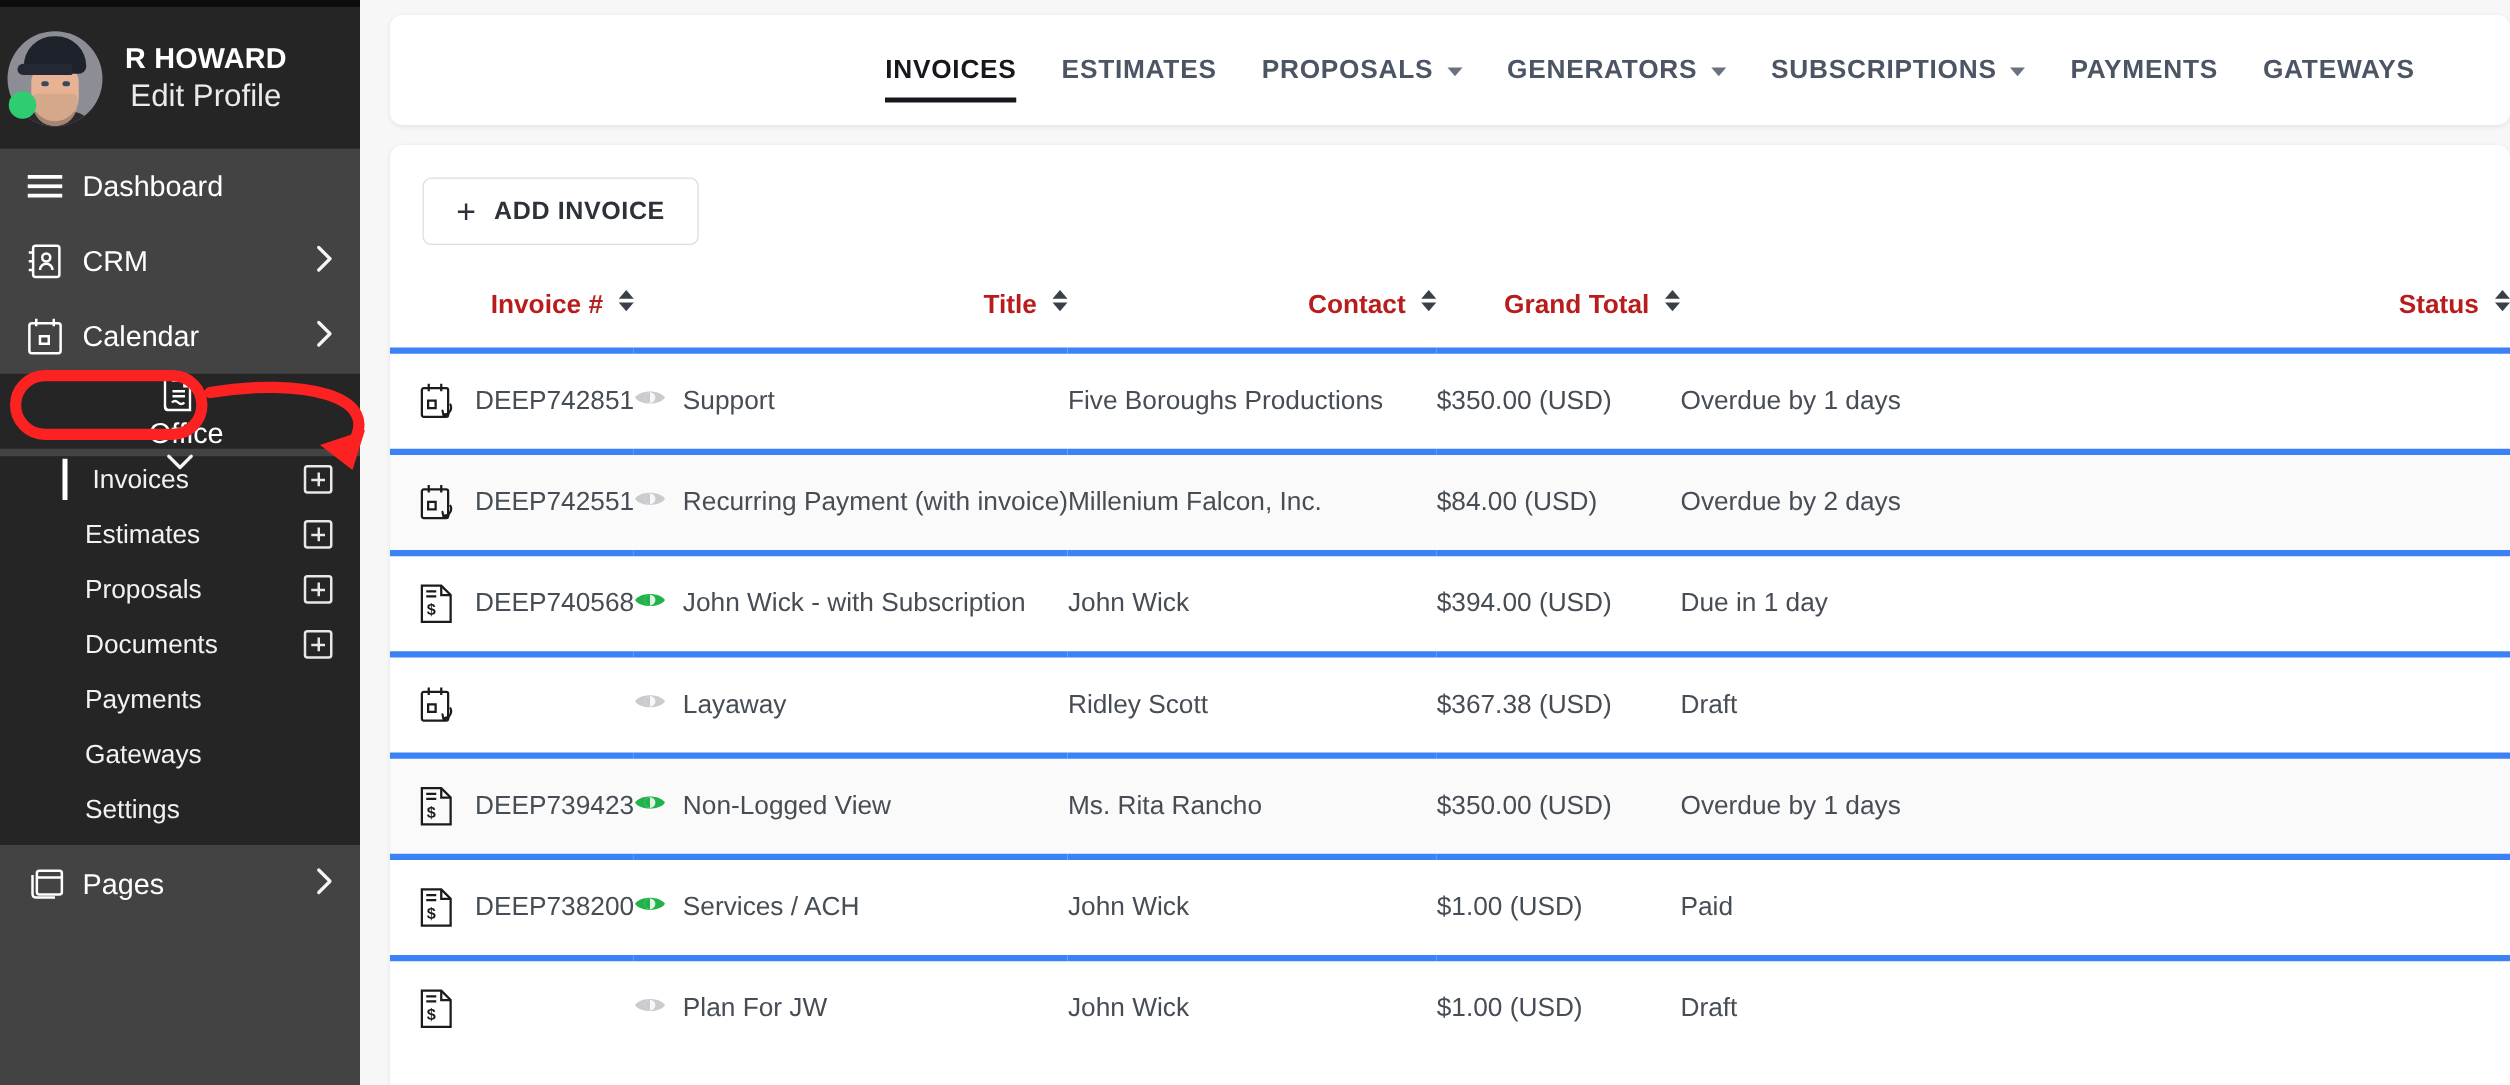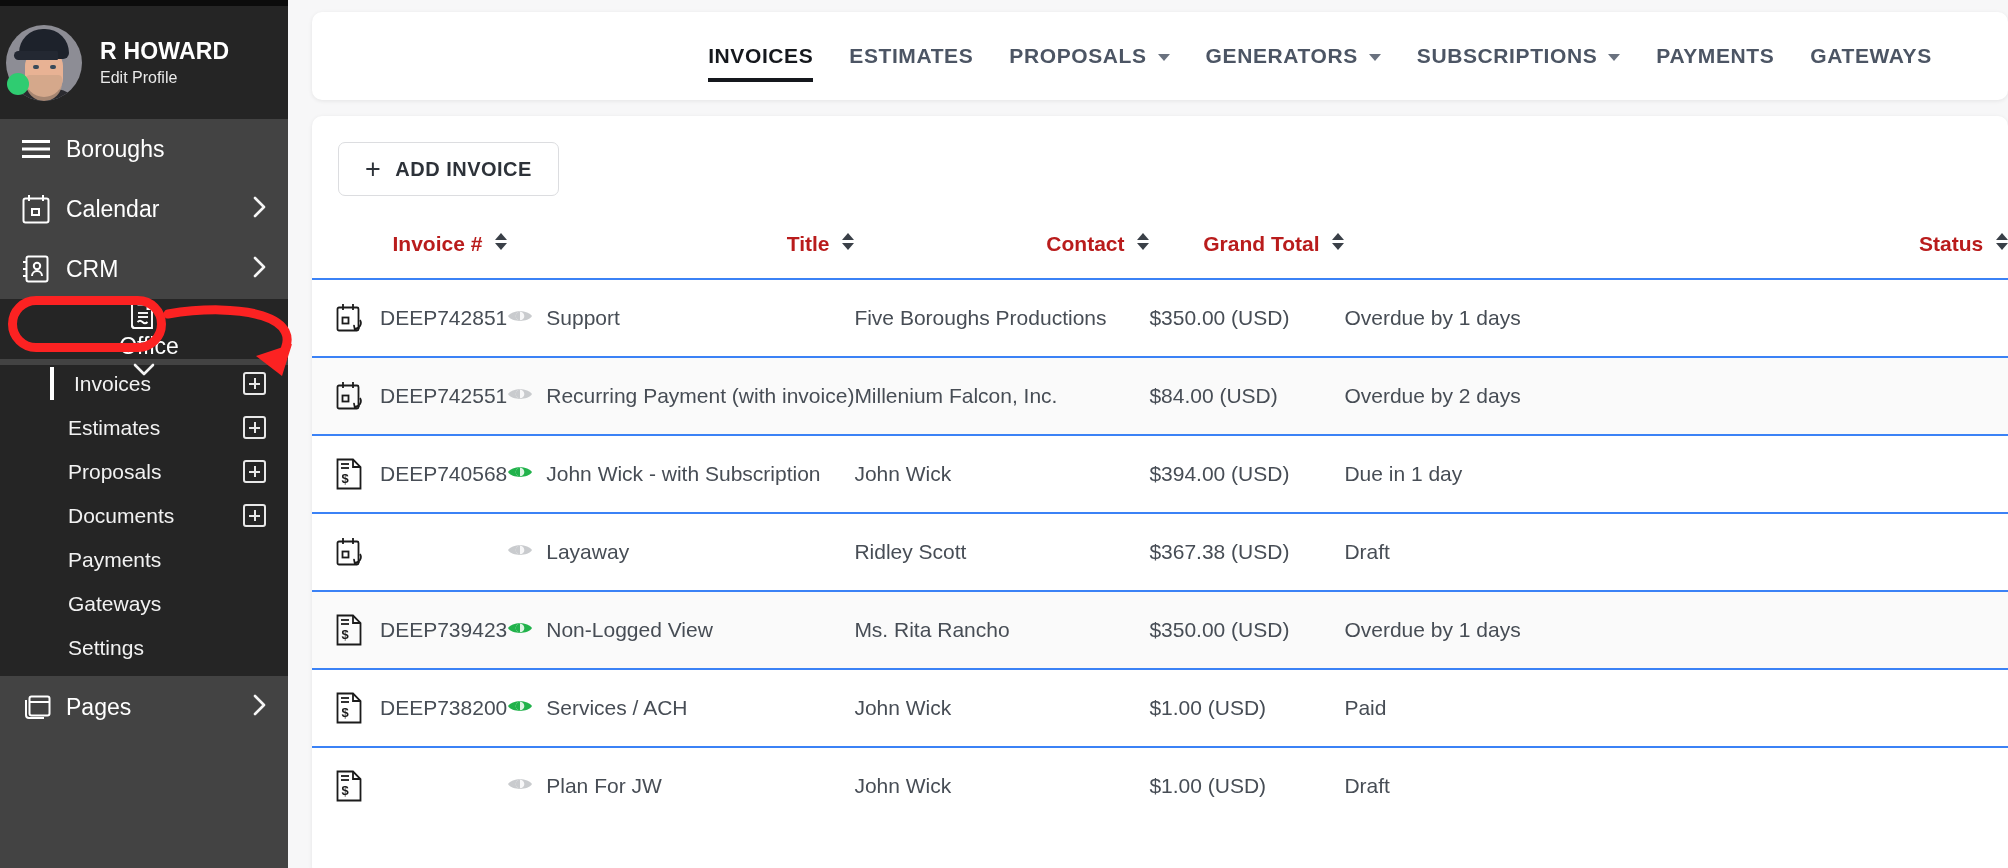--- a/index.html
+++ b/index.html
@@ -41,21 +41,21 @@
   .av-eye-l { position:absolute; left:27px; top:40px; width:6px; height:4px; background:#3a4a5a; border-radius:2px;}
   .av-eye-r { position:absolute; left:44px; top:40px; width:6px; height:4px; background:#3a4a5a; border-radius:2px;}
   .av-shoulder { position:absolute; left:6px; top:64px; width:64px; height:22px; background:#2a2a2f; border-radius:20px 20px 0 0;}
   .online-dot {
     position: absolute; left: 1px; bottom: 6px;
     width: 22px; height: 22px; border-radius: 50%;
     background: #2fcc71;
   }
   .profile-text { margin-left: 18px; }
   .profile-name { font-size: 23px; font-weight: 700; letter-spacing: .2px; line-height: 1.15; }
-  .profile-edit { font-size: 16px; font-weight: 400; color: #eaeaea; margin-top: 4px; }
+  .profile-edit { font-size: 25px; font-weight: 400; color: #eaeaea; margin-top: 4px; text-align: center; }
 
   .nav-item {
     display: flex; align-items: center;
     height: 60px; padding: 0 22px 0 22px;
     font-size: 23px; color: #fff;
     position: relative;
   }
   .nav-item .ico { width: 34px; flex: 0 0 34px; display: flex; align-items: center; justify-content: flex-start; }
   .nav-item .lbl { margin-left: 10px; flex: 1; }
   .nav-item .chev { font-size: 18px; opacity: .95; }
@@ -135,21 +135,21 @@
   th {
     text-align: right; font-size: 21px; font-weight: 700; color: #b91c1c;
     padding: 8px 0 22px 0; white-space: nowrap;
   }
   th .sorter { display:inline-block; margin-left: 7px; position: relative; top:-1px; }
   .sorter span { display:block; width:0;height:0;border-left:6px solid transparent;border-right:6px solid transparent; }
   .sorter .up { border-bottom:7px solid #3a4048; margin-bottom:3px; }
   .sorter .dn { border-top:7px solid #3a4048; }
   td {
     font-size: 21px; color: #474d55; padding: 21px 0;
-    border-top: 2px solid #3b82f6; white-space: nowrap; vertical-align: middle;
+    border-top: 5px solid #3b82f6; white-space: nowrap; vertical-align: middle;
   }
   tr.alt td { background: #fafafa; }
   .c-inv { width: 195px; padding-left: 22px; }
   .c-title { width: 345px; }
   .c-contact { width: 295px; }
   .c-total { width: 195px; }
   .c-status { }
   .inv-cell { display: flex; align-items: center; gap: 16px; }
   .title-cell { display: flex; align-items: center; gap: 13px; }
   .doc-icon, .rec-icon { flex: 0 0 30px; width: 30px; height: 34px; }
@@ -185,52 +185,52 @@
     <div class="nav-item grey">
       <span class="ico">
         <svg width="28" height="20" viewBox="0 0 28 20">
             <g fill="#fff">
           <rect x="0" y="1" width="28" height="3"></rect>
               <rect x="0" y="8.5" width="28" height="3"></rect>
               <rect x="0" y="16" width="28" height="3"></rect>
         </g>
           </svg>
       </span>
-      <span class="lbl">Boroughs</span>
-    </div>
-
-    <div class="nav-item grey">
-      <span class="ico">
-        <svg width="28" height="30" viewBox="0 0 28 30" fill="none" stroke="#fff" stroke-width="2">
-          <rect x="1.5" y="4.5" width="25" height="24" rx="2"></rect>
-          <line x1="7" y1="1" x2="7" y2="7"></line>
-            <line x1="21" y1="1" x2="21" y2="7"></line>
-          <rect x="10" y="15" width="7" height="6"></rect>
-        </svg>
-      </span>
-      <span class="lbl">Calendar</span>
-      <span class="chev">
-        <svg width="13" height="22" viewBox="0 0 13 22" fill="none" stroke="#fff" stroke-width="2.6" stroke-linecap="round" stroke-linejoin="round">
-            <polyline points="2,2 11,11 2,20"></polyline>
-          </svg>
-      </span>
+      <span class="lbl">Dashboard</span>
     </div>
 
     <div class="nav-item grey">
       <span class="ico">
         <svg width="28" height="30" viewBox="0 0 28 30" fill="none" stroke="#fff" stroke-width="2">
           <rect x="4.5" y="2.5" width="21" height="25" rx="2"></rect>
           <line x1="1" y1="8" x2="5" y2="8"></line>
             <line x1="1" y1="15" x2="5" y2="15"></line>
             <line x1="1" y1="22" x2="5" y2="22"></line>
           <circle cx="15" cy="12" r="3.2"></circle>
           <path d="M10 22c0-3 2.4-5 5-5s5 2 5 5"></path>
         </svg>
       </span>
       <span class="lbl">CRM</span>
+      <span class="chev">
+        <svg width="13" height="22" viewBox="0 0 13 22" fill="none" stroke="#fff" stroke-width="2.6" stroke-linecap="round" stroke-linejoin="round">
+            <polyline points="2,2 11,11 2,20"></polyline>
+          </svg>
+      </span>
+    </div>
+
+    <div class="nav-item grey">
+      <span class="ico">
+        <svg width="28" height="30" viewBox="0 0 28 30" fill="none" stroke="#fff" stroke-width="2">
+          <rect x="1.5" y="4.5" width="25" height="24" rx="2"></rect>
+          <line x1="7" y1="1" x2="7" y2="7"></line>
+            <line x1="21" y1="1" x2="21" y2="7"></line>
+          <rect x="10" y="15" width="7" height="6"></rect>
+        </svg>
+      </span>
+      <span class="lbl">Calendar</span>
       <span class="chev">
         <svg width="13" height="22" viewBox="0 0 13 22" fill="none" stroke="#fff" stroke-width="2.6" stroke-linecap="round" stroke-linejoin="round">
             <polyline points="2,2 11,11 2,20"></polyline>
           </svg>
       </span>
     </div>
 
     <div class="nav-item dark">
       <span class="ico">
         <svg width="30" height="30" viewBox="0 0 30 30" fill="none" stroke="#fff" stroke-width="1.9">

